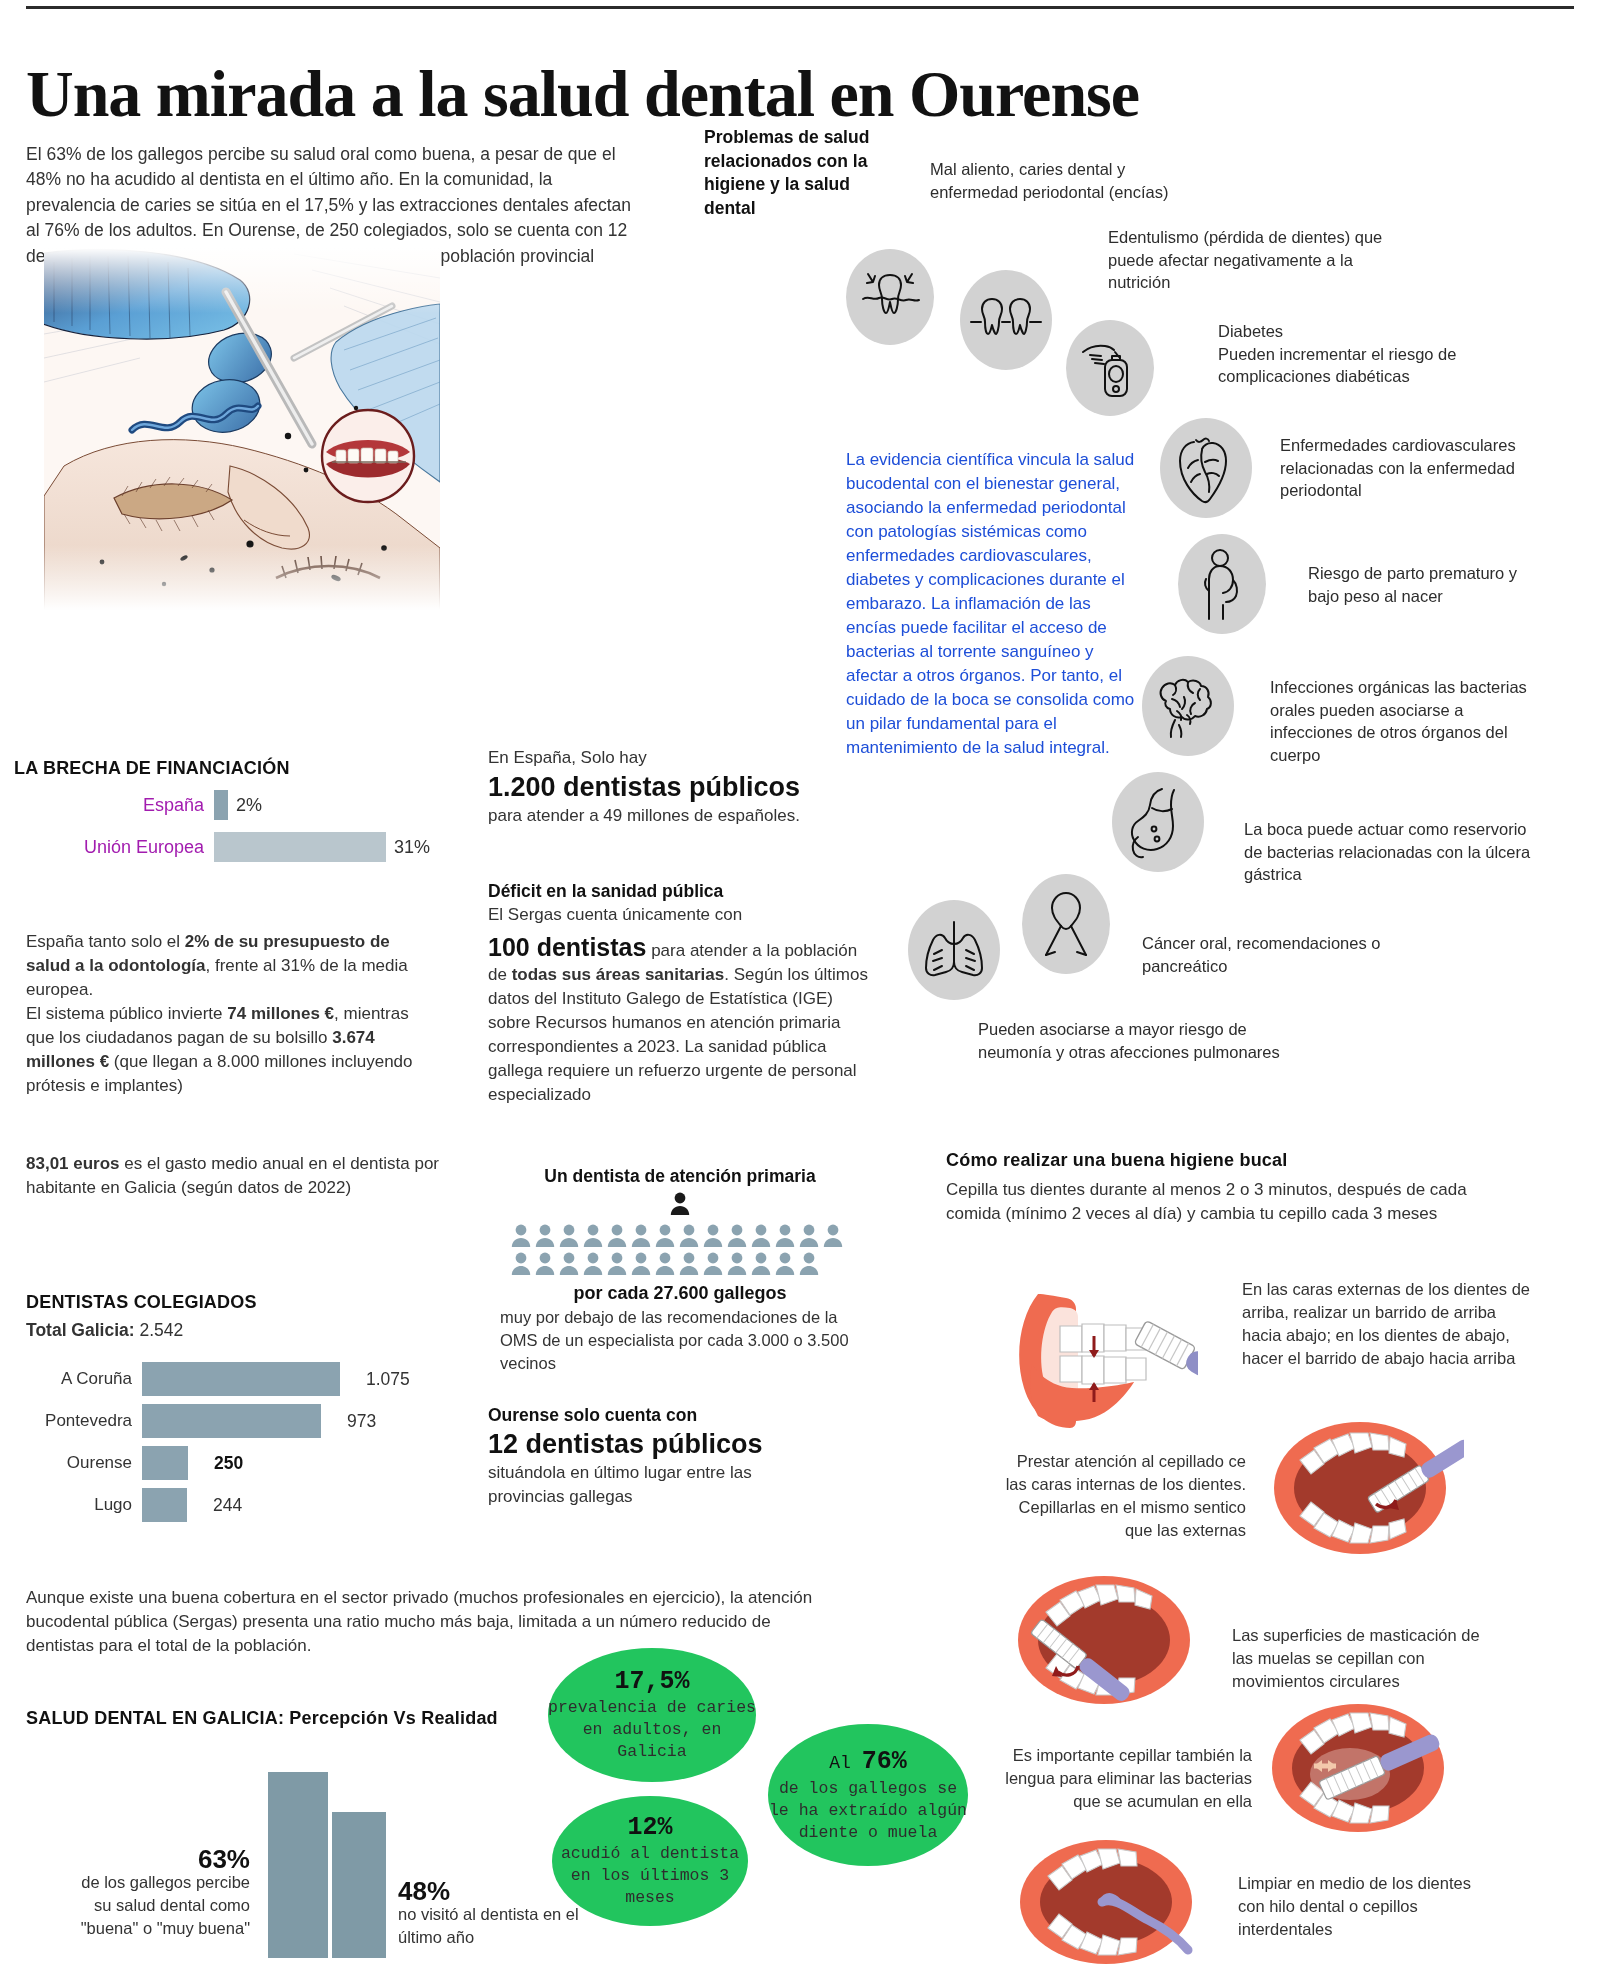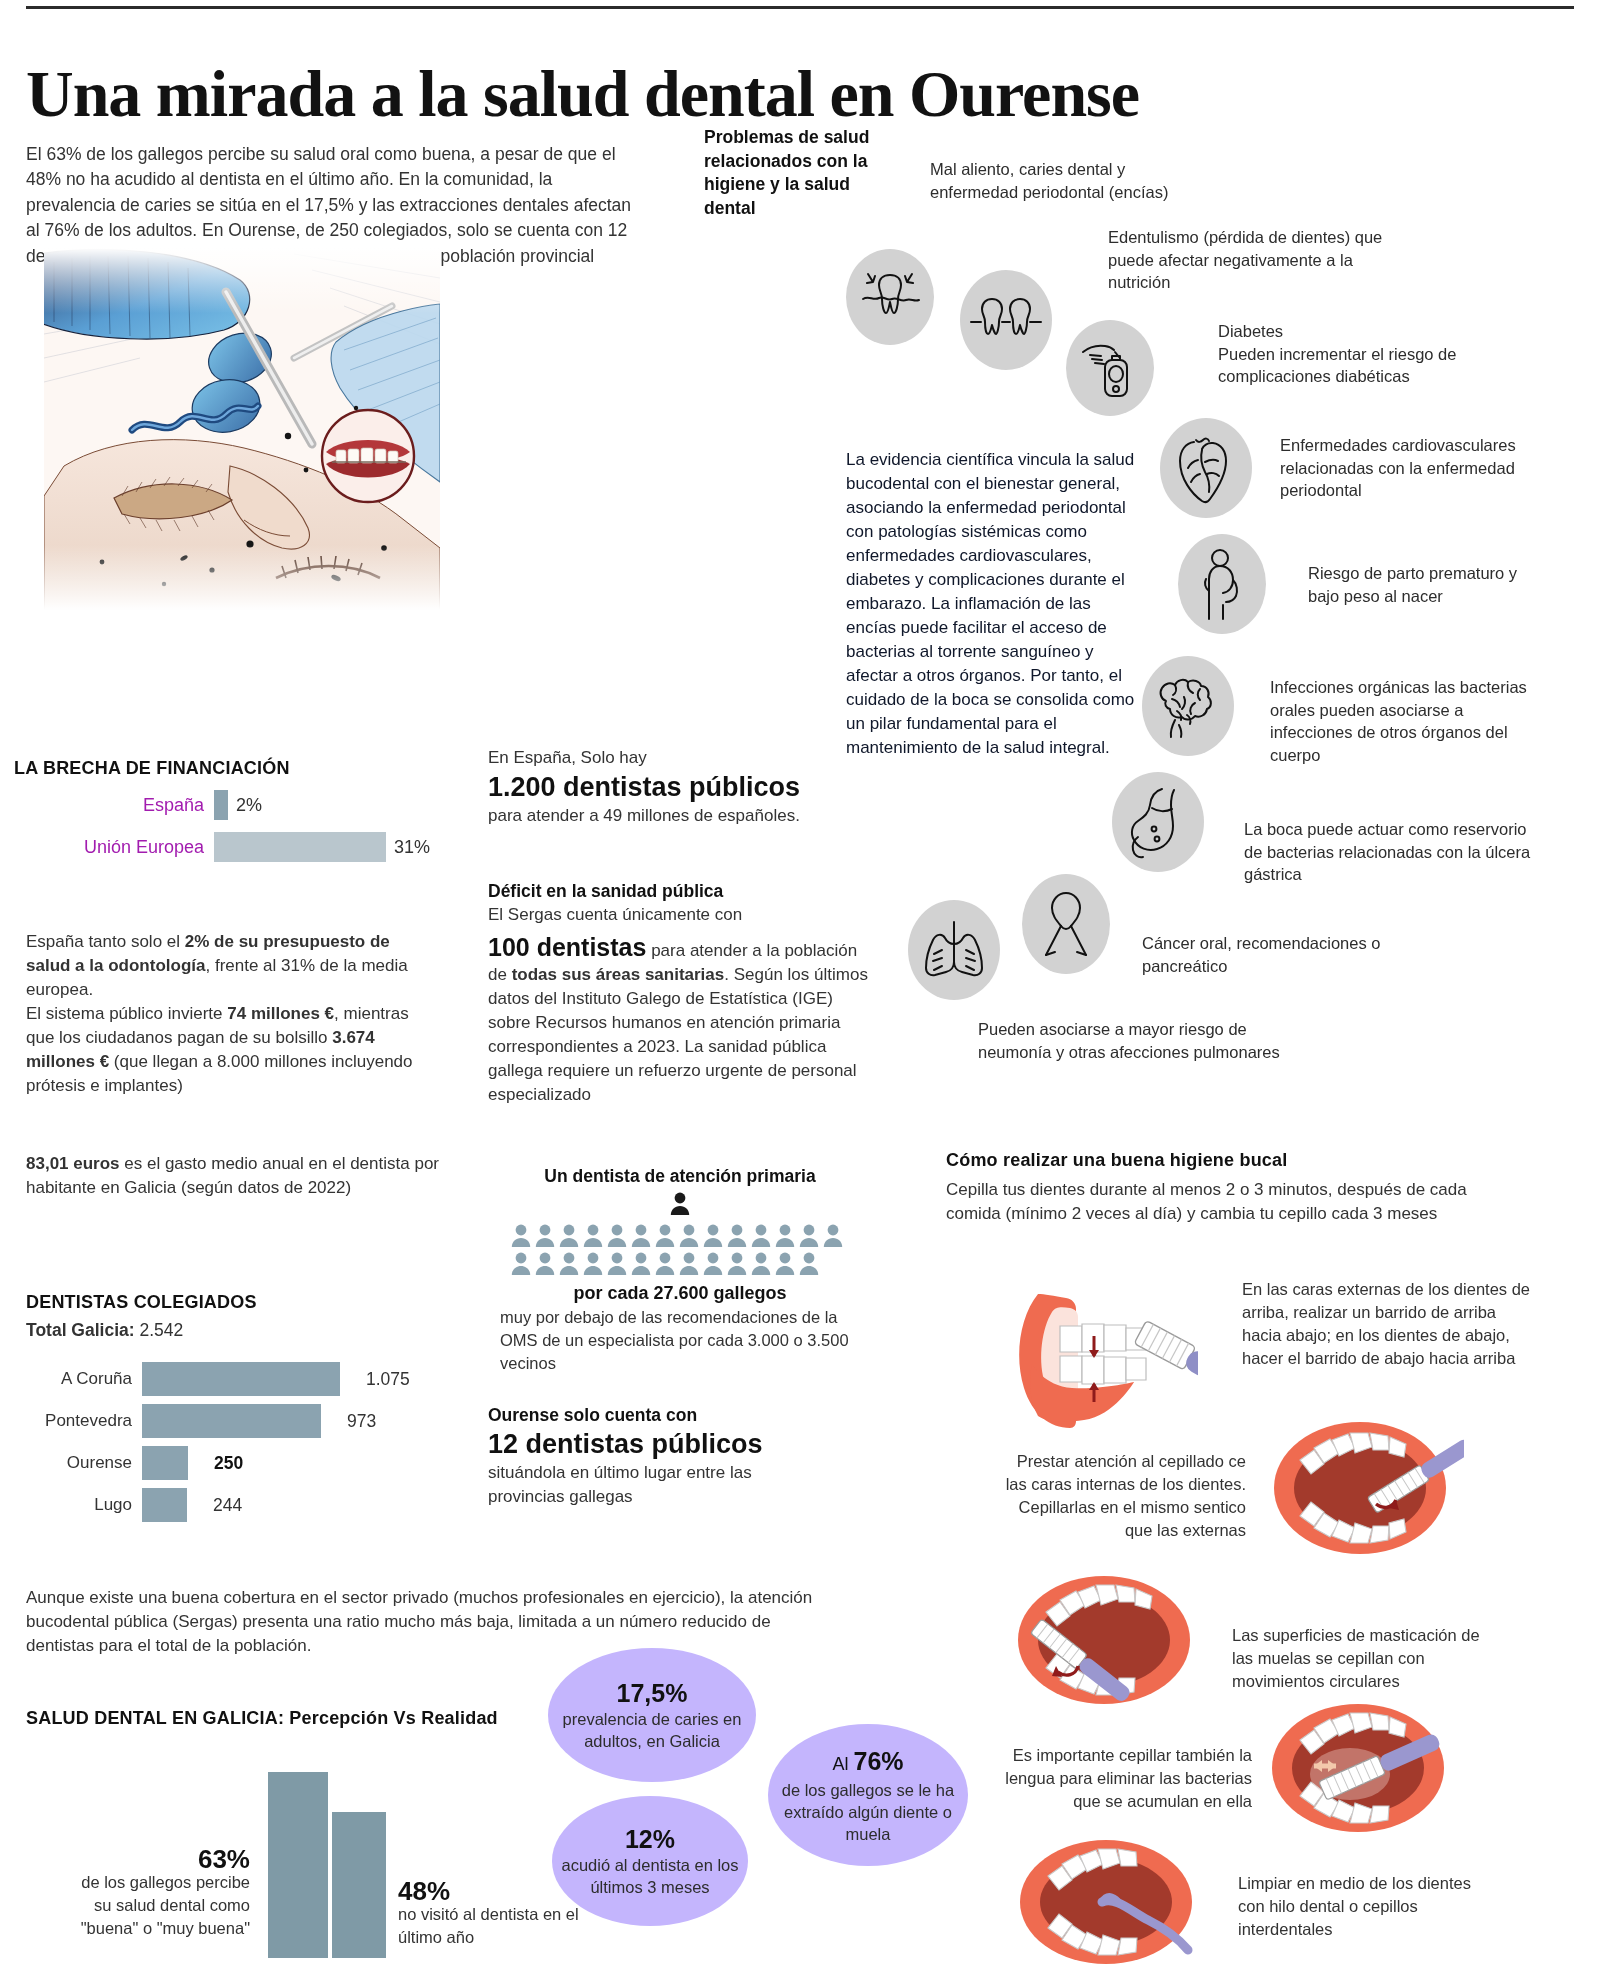--- a/index.html
+++ b/index.html
@@ -70,21 +70,21 @@
     display: flex; align-items: center; justify-content: center;
   }
   .bubble svg { display: block; }
   .prob-label {
     position: absolute;
     font-size: 16.5px; line-height: 22.5px; color: #2d2d2d;
   }
 
   .evid {
     position: absolute; left: 846px; top: 448px; width: 292px;
-    font-size: 17px; line-height: 24px; color: #0f172a;
+    font-size: 17px; line-height: 24px; color: #1d4ed8;
   }
 
   
   .fin-head { position: absolute; left: 14px; top: 758px; }
   .barrow { position: absolute; display: flex; align-items: center; }
   .barrow .lbl {
     font-size: 18px; color: #a21caf; text-align: right; width: 178px;
     padding-right: 10px;
   }
   .barrow .bar { height: 30px; background: #b9c6cd; }
@@ -139,23 +139,24 @@
   .picto-rows { margin-top: 4px; }
   .picto-row { line-height: 0; white-space: nowrap; }
   .picto-row.top { margin-bottom: 2px; }
   .picto-sub { font-weight: 700; font-size: 18px; color: #111; margin-top: 6px; }
   .picto-note { font-size: 16.5px; line-height: 23px; color: #333; margin-top: 2px; text-align: left;}
 
   .our-block { position: absolute; left: 488px; top: 1404px; width: 340px; }
 
   
   .ell {
-    position: absolute; background: #c4b5fd; border-radius: 50%;
+    position: absolute; background: #22c55e; border-radius: 50%;
     display: flex; flex-direction: column; align-items: center; justify-content: center;
     text-align: center;
+    font-family: Liberation Mono, monospace;
   }
   .ell .n { font-weight: 700; font-size: 25px; color: #111; line-height: 30px; }
   .ell .t { font-size: 16.5px; line-height: 22px; color: #2d2d2d; }
 
   
   .hy-head { position: absolute; left: 946px; top: 1150px; }
   .hy-sub {
     position: absolute; left: 946px; top: 1178px; width: 560px;
     font-size: 17px; line-height: 24px; color: #333;
   }

